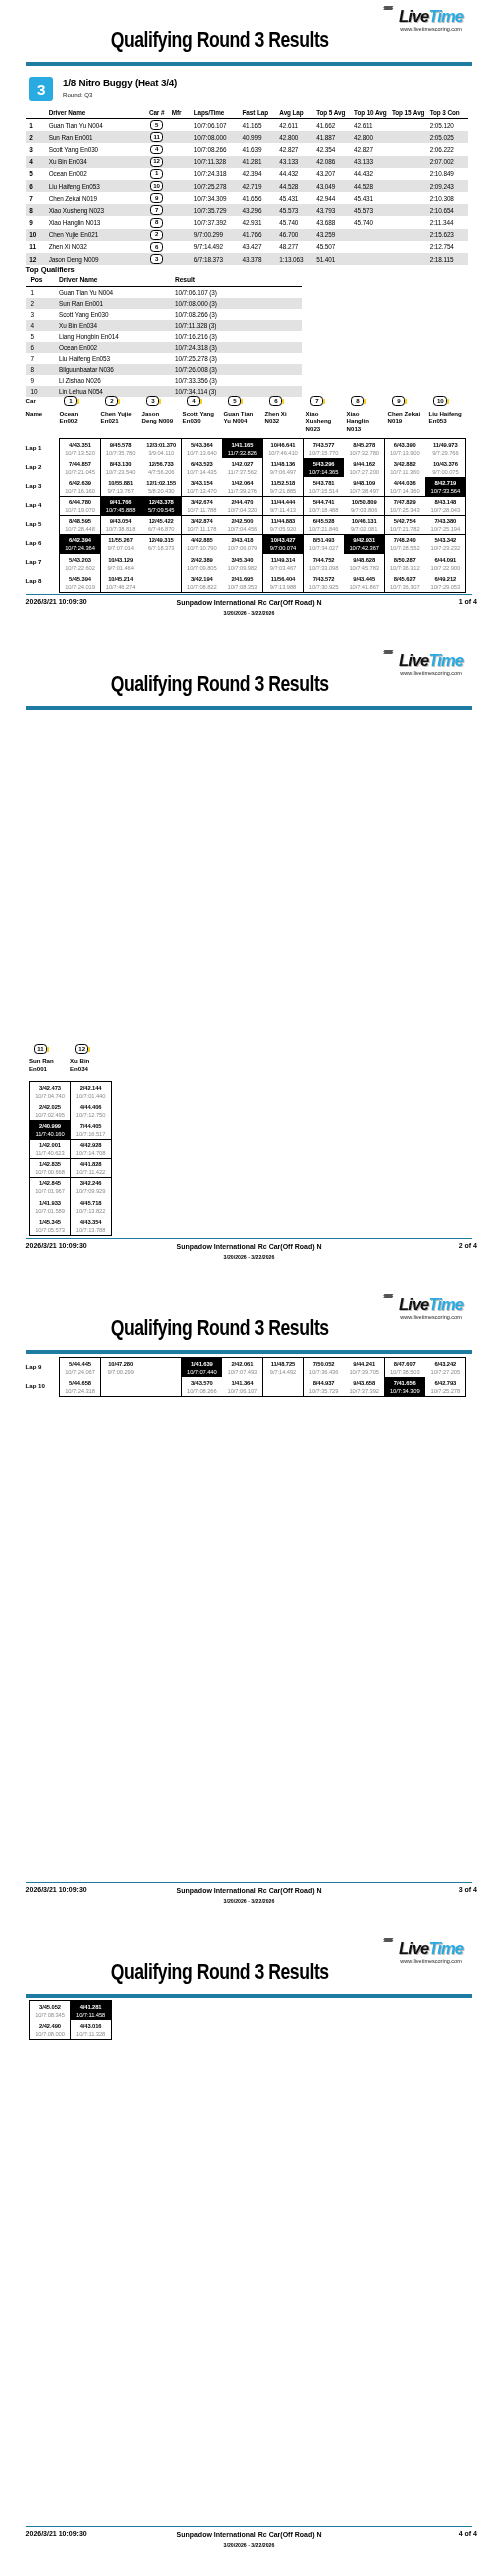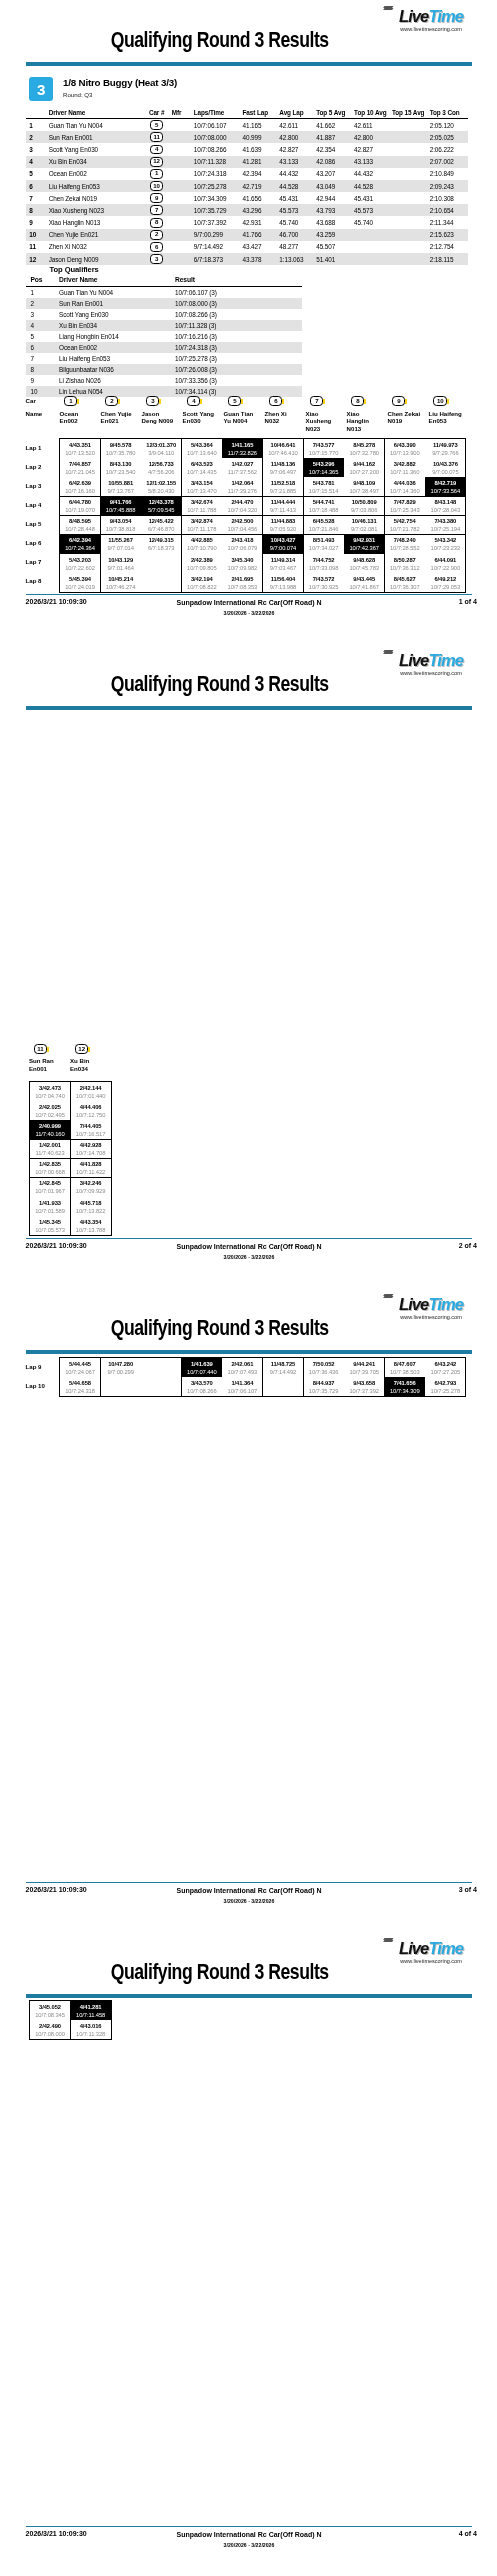--- a/index.html
+++ b/index.html
@@ -47,21 +47,21 @@
   .c-t10{width:38px;}
   .c-t15{width:38px;}
   .c-t3{width:38px;}
   .b{font-weight:bold;}
 
   .badge{display:inline-block;position:relative;border:1.2px solid #000;border-radius:3.7px;background:#fff;font-weight:bold;font-size:6.1px;line-height:6.7px;padding:0.6px 2.4px;min-width:6.1px;text-align:center;}
   .badge.tick::after{content:"";position:absolute;right:-3px;top:1.2px;width:2.4px;height:5.5px;background:#fcd116;}
 
   
   .tq{position:absolute;left:25.6px;top:265px;width:276px;font-size:6.4px;letter-spacing:-0.1px;}
-  .tq-title{font-size:7.6px;font-weight:bold;margin-bottom:2.4px;margin-left:24px;}
+  .tq-title{font-size:7.6px;font-weight:bold;margin-bottom:2.4px;}
   .tq-head{display:flex;font-weight:bold;height:9.8px;border-bottom:1.2px solid #000;font-size:6.7px;}
   .tq-row{display:flex;height:11px;align-items:center;}
   .tq-row.alt{background:#e2e2e2;}
   .q-pos{width:27.4px;padding-left:4.9px;box-sizing:border-box;}
   .q-name{width:122px;padding-left:6.1px;box-sizing:border-box;}
   .q-result{width:119px;}
 
   
   .chead{position:absolute;}
   #chead1{left:25.6px;top:394px;}
@@ -101,21 +101,21 @@
       <div class="logo-slashes">
           <div></div>
           <div></div>
         </div>
       <div class="logo-main"><span class="logo-live">Live</span><span class="logo-time">Time</span></div>
       <div class="logo-url">www.livetimescoring.com</div>
     </div>
     <div class="hrule"></div>
 
     <div class="heat-badge">3</div>
-    <div class="heat-title">1/8 Nitro Buggy (Heat 3/3)</div>
+    <div class="heat-title">1/8 Nitro Buggy (Heat 3/4)</div>
     <div class="heat-round">Round: Q3</div>
 
     <div class="results">
       <div class="thead" id="results-head">
           <span class="c-pos"></span>
           <span class="c-name">Driver Name</span>
           <span class="c-car">Car #</span>
           <span class="c-mfr">Mfr</span>
           <span class="c-laps">Laps/Time</span>
           <span class="c-fast">Fast Lap</span>

